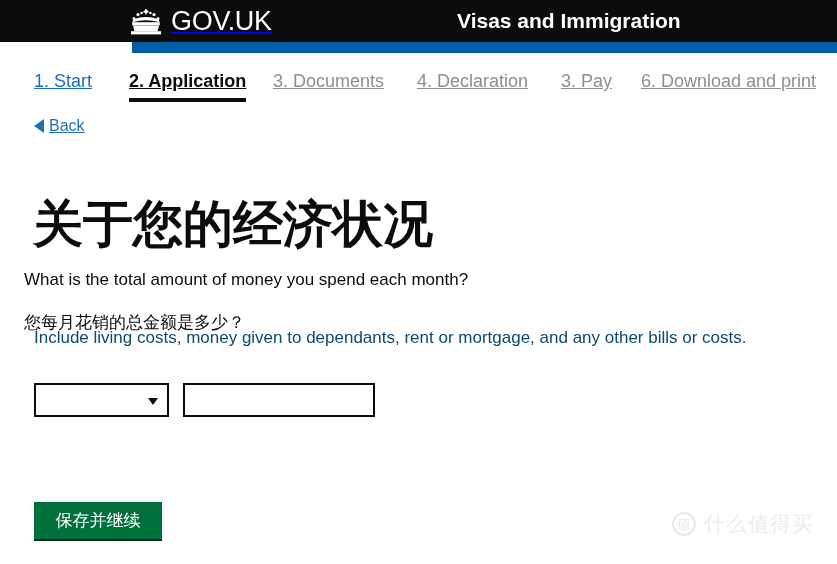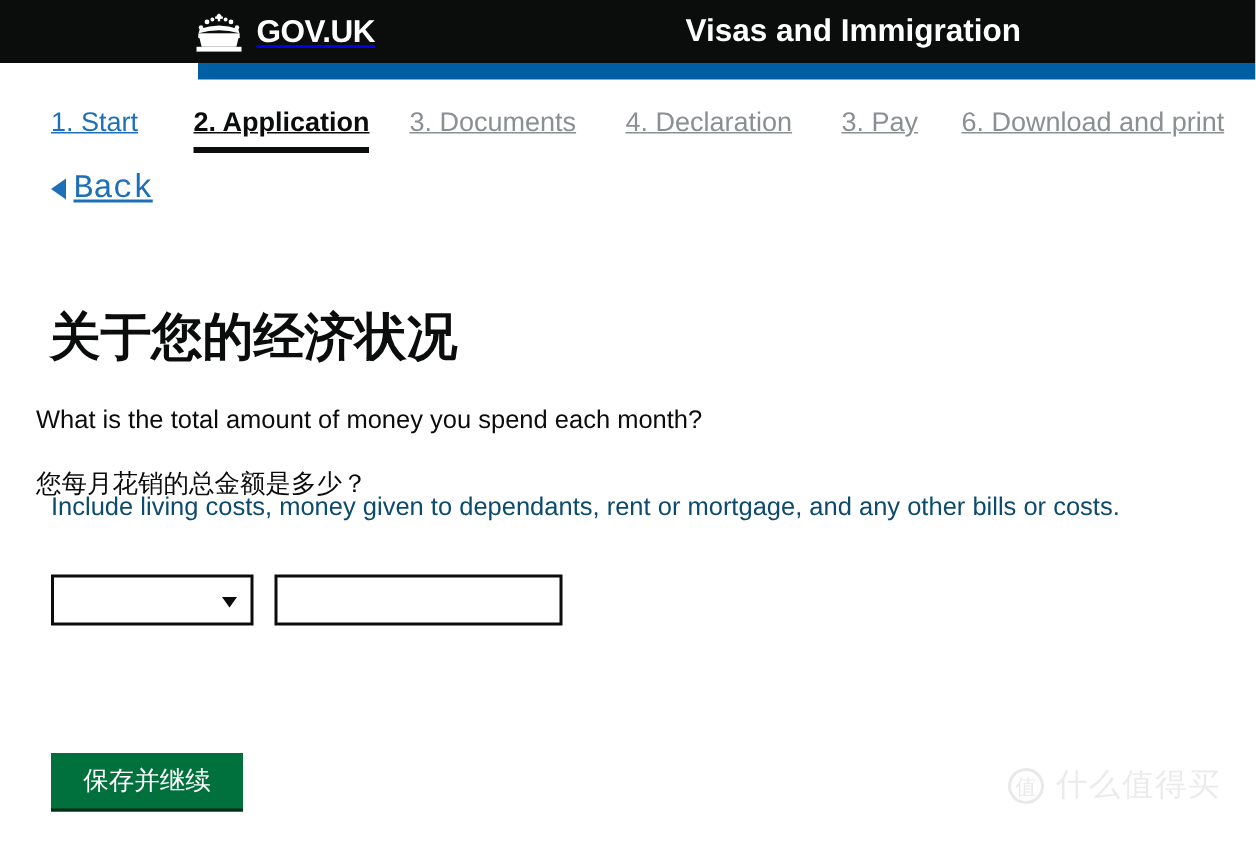--- a/index.html
+++ b/index.html
@@ -33,22 +33,22 @@
     height: 40px;
   }
   .crown-icon {
     width: 36px;
     height: 27px;
     display: block;
     margin-right: 7px;
   }
   .brand-name {
     color: #ffffff;
-    font-size: 21px;
-    font-weight: bold;
+    font-size: 27px;
+    font-weight: normal;
     letter-spacing: -0.3px;
     line-height: 1;
     white-space: nowrap;
   }
   .service-name {
     position: absolute;
     left: 457px;
     top: 0;
     height: 42px;
     display: flex;
@@ -119,32 +119,31 @@
     width: 0;
     height: 0;
     border-top: 7px solid transparent;
     border-bottom: 7px solid transparent;
     border-right: 10px solid #1d70b8;
     margin-right: 5px;
     display: block;
   }
   .back-text {
     color: #1d70b8;
-    font-size: 22px;
+    font-size: 16px;
     text-decoration: underline;
     line-height: 20px;
-    font-family: Liberation Mono, monospace;
   }
 
   
   .page-heading {
     position: absolute;
     left: 33px;
-    top: 180px;
-    font-size: 34px;
+    top: 168px;
+    font-size: 50px;
     font-weight: bold;
     color: #0b0c0c;
     letter-spacing: 0px;
     line-height: 44px;
     white-space: nowrap;
   }
 
   
   .question {
     position: absolute;

